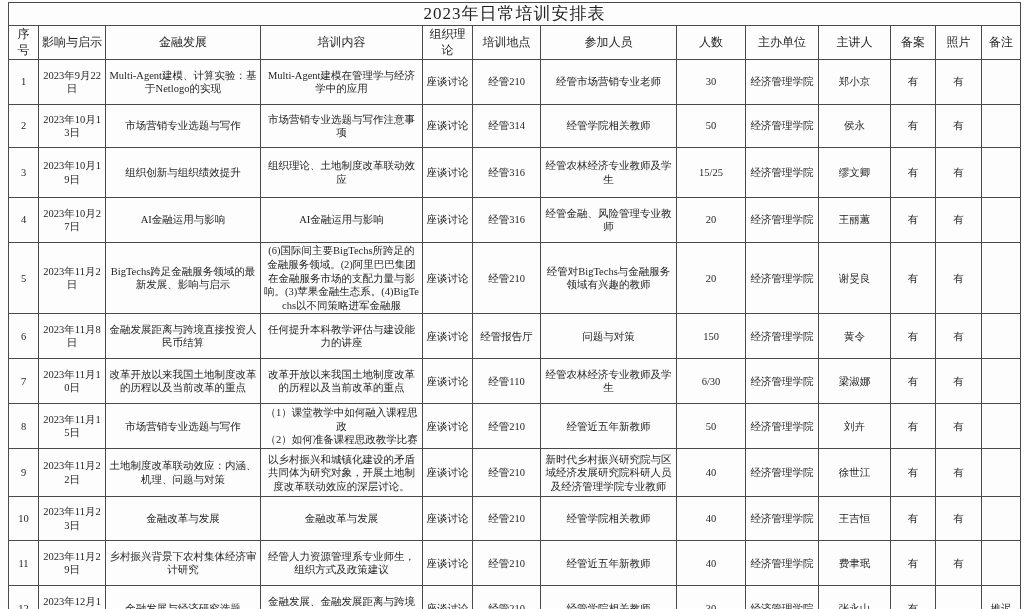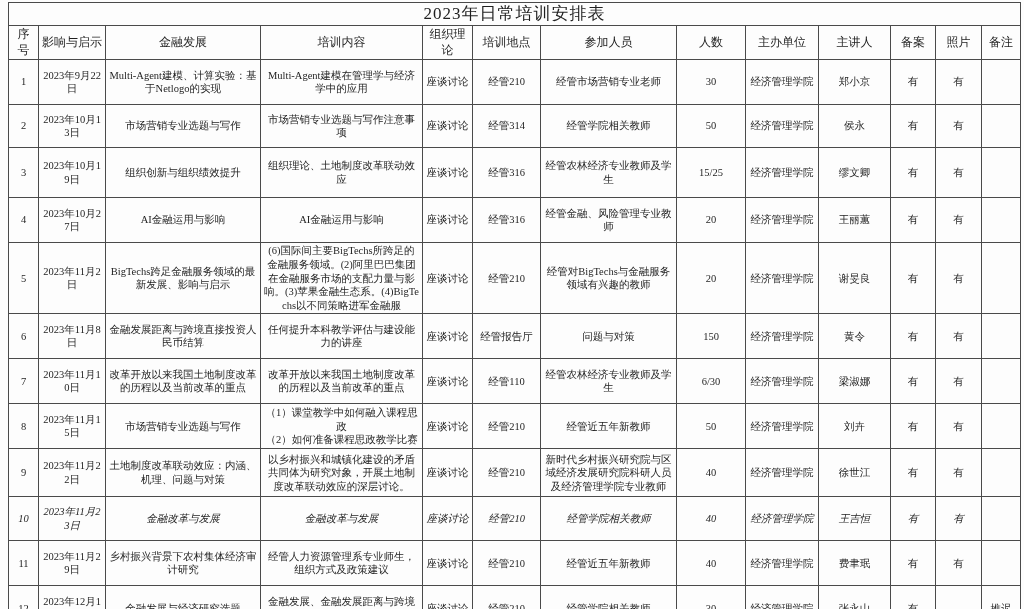--- a/index.html
+++ b/index.html
@@ -212,21 +212,21 @@
           <td class="c-format">座谈讨论</td>
           <td class="c-location">经管210</td>
           <td class="c-participants">新时代乡村振兴研究院与区域经济发展研究院科研人员及经济管理学院专业教师</td>
           <td class="c-count">40</td>
           <td class="c-organizer">经济管理学院</td>
           <td class="c-speaker">徐世江</td>
           <td class="c-record">有</td>
           <td class="c-photo">有</td>
           <td class="c-remark"></td>
         </tr>
-        <tr style="height: 44px; font-style: italic;">
+        <tr style="height: 44px;">
           <td class="c-no">10</td>
           <td class="c-date">2023年11月23日</td>
           <td class="c-topic">金融改革与发展</td>
           <td class="c-content">金融改革与发展</td>
           <td class="c-format">座谈讨论</td>
           <td class="c-location">经管210</td>
           <td class="c-participants">经管学院相关教师</td>
           <td class="c-count">40</td>
           <td class="c-organizer">经济管理学院</td>
           <td class="c-speaker">王吉恒</td>

